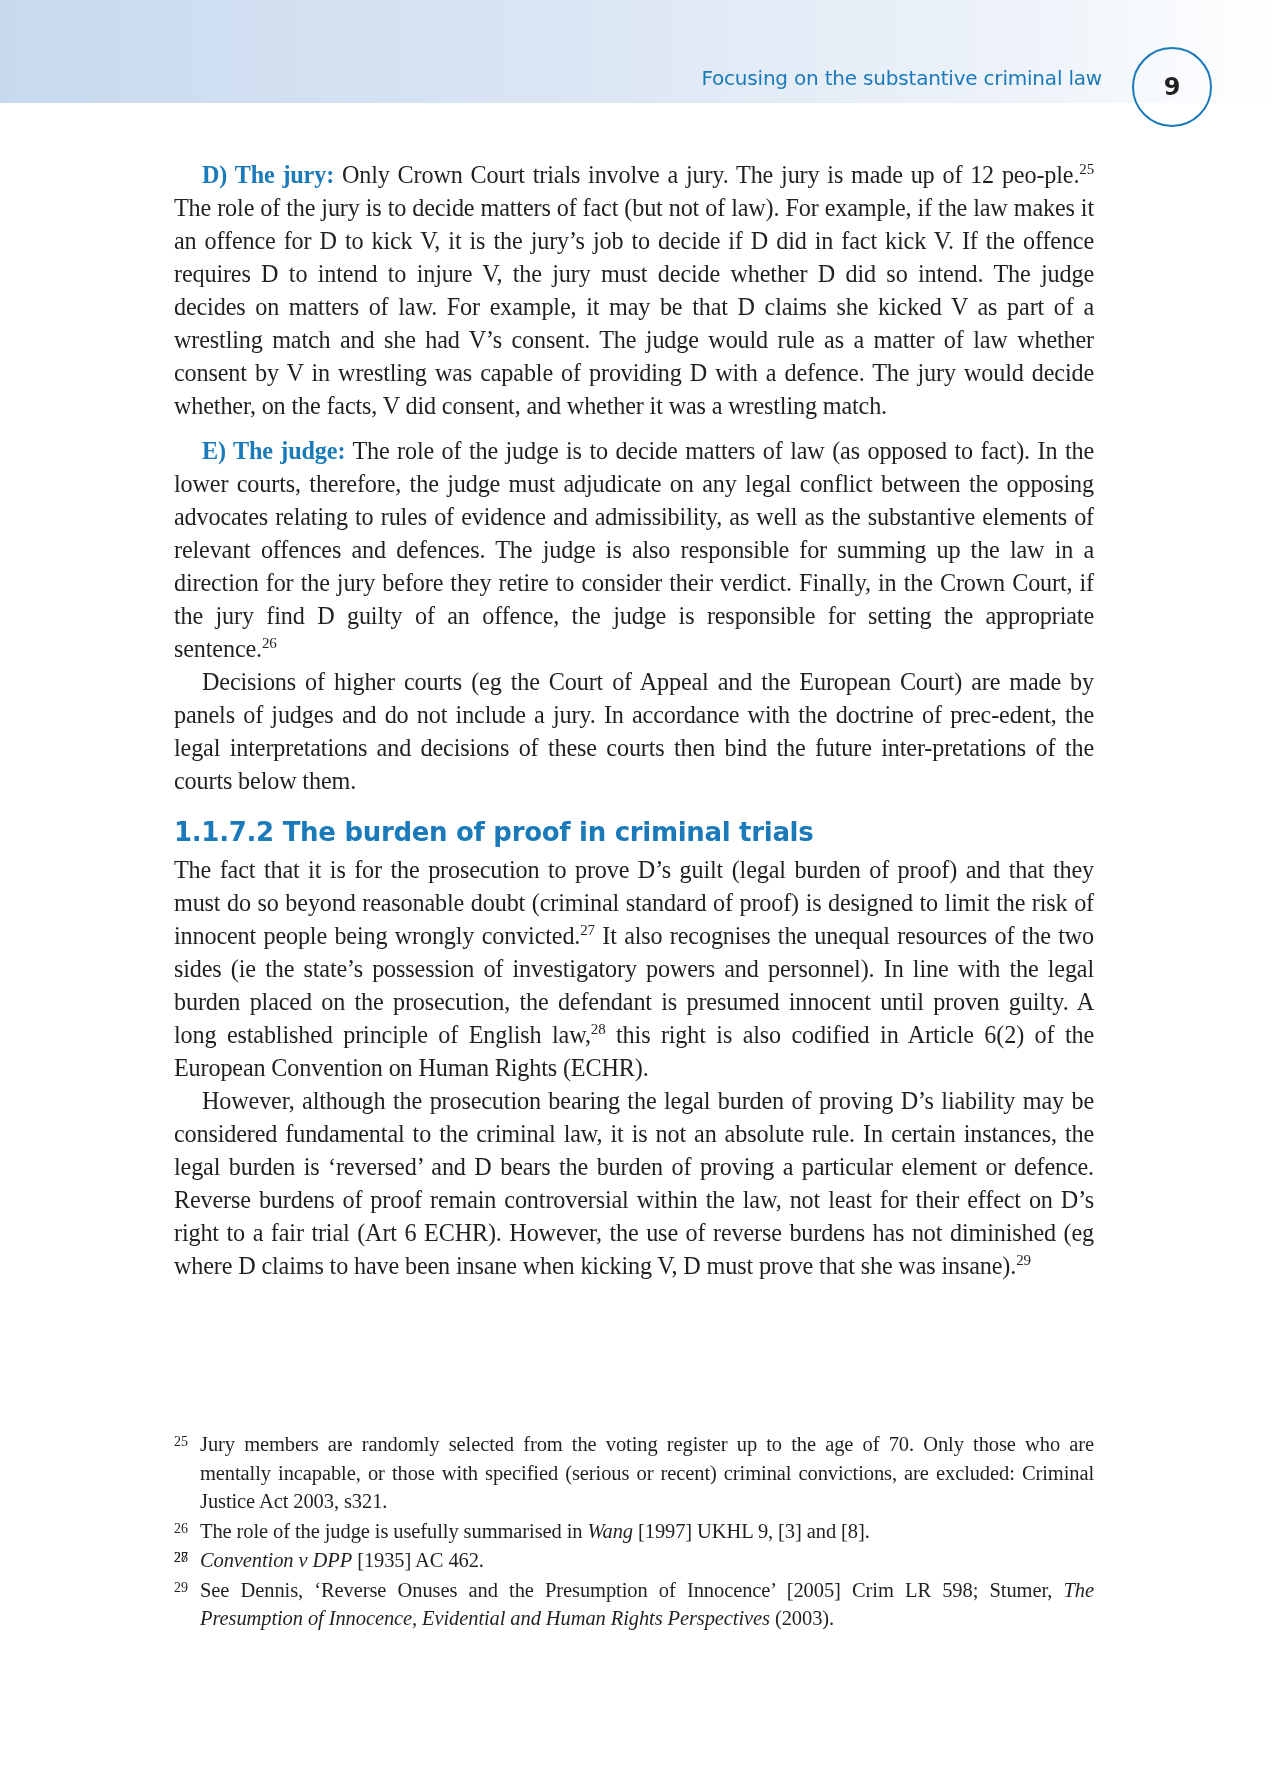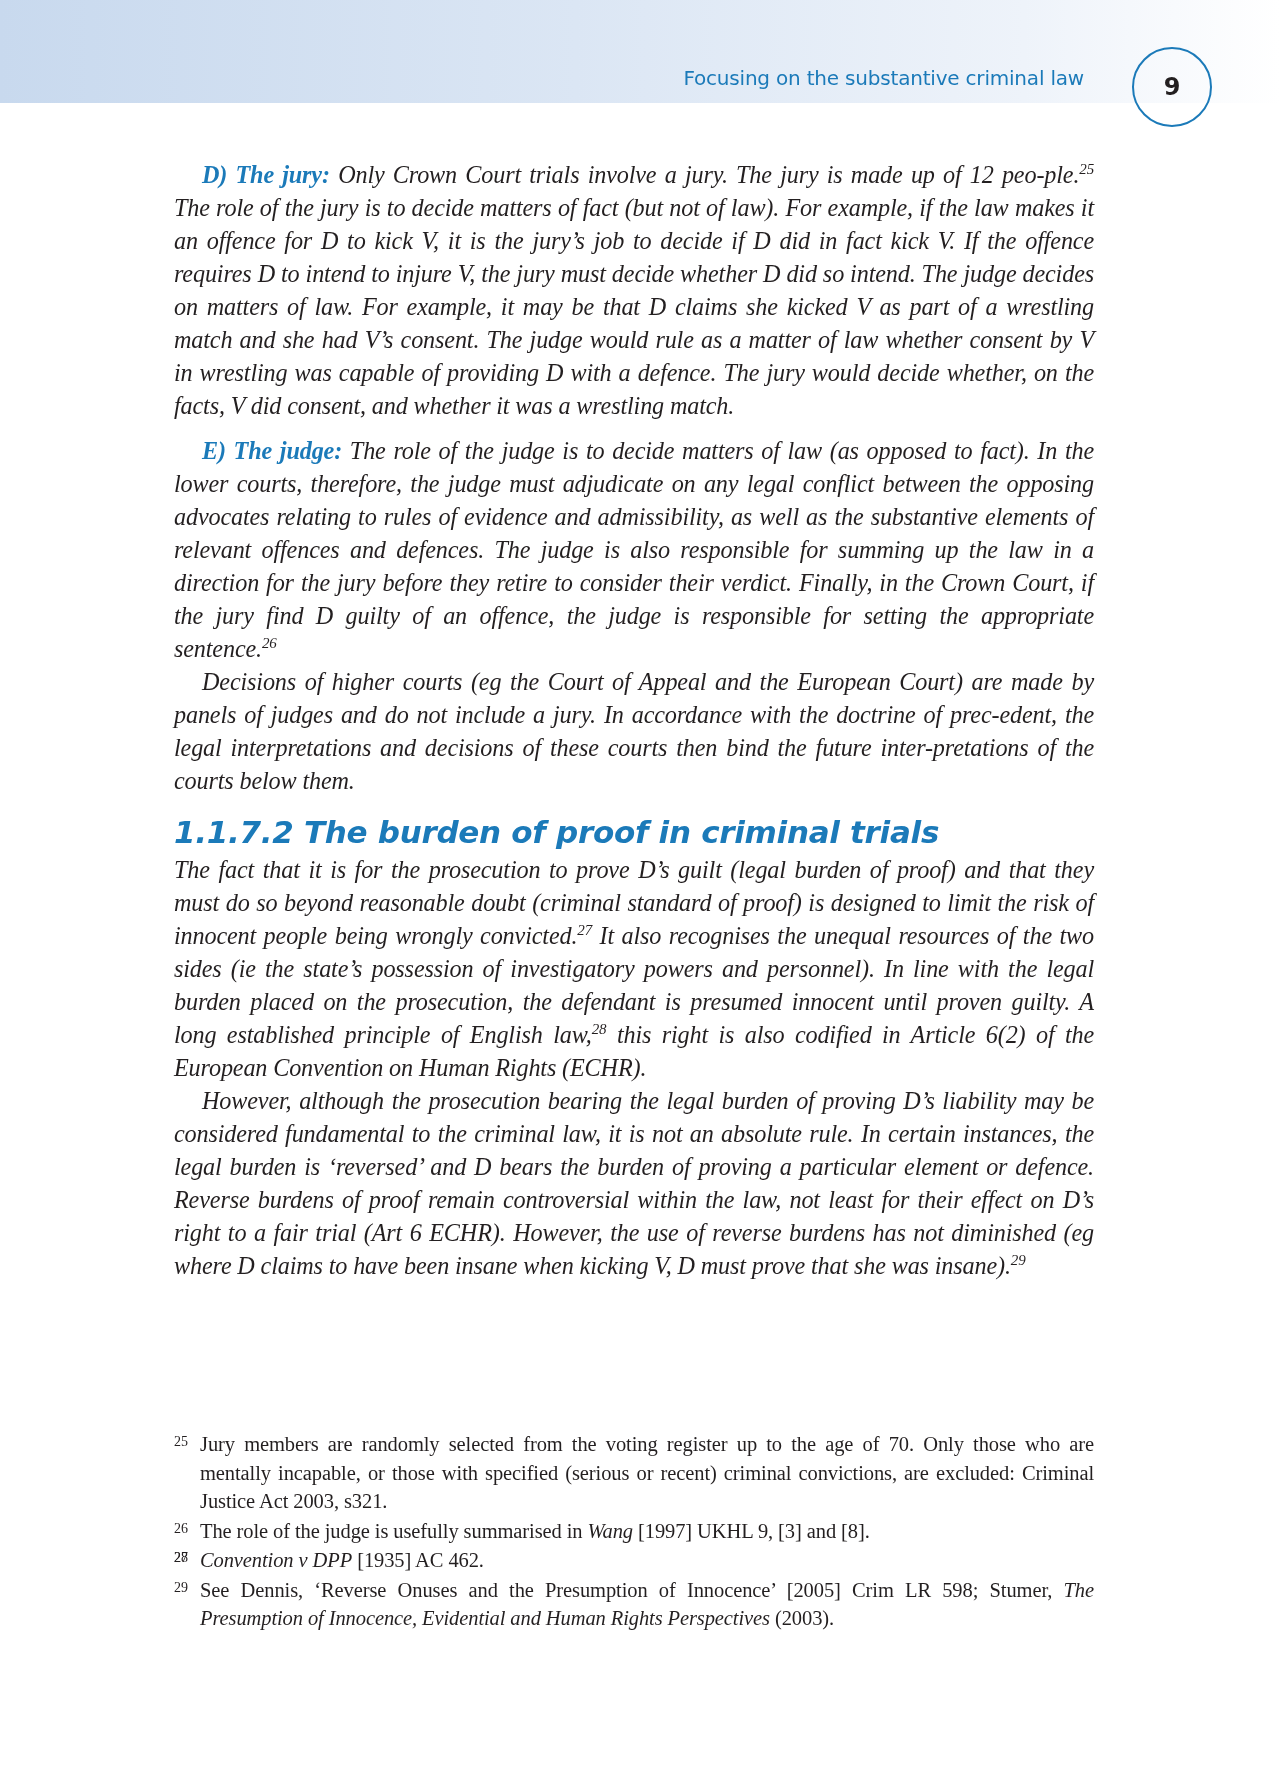--- a/index.html
+++ b/index.html
@@ -7,47 +7,47 @@
     width: 1280px; height: 1785px; position: relative; overflow: hidden;
     background: #ffffff;
     font-family: "Liberation Serif", "DejaVu Serif", serif;
     color: #231f20;
   }
   .header-band {
     position: absolute; left: 0; top: 0; width: 1280px; height: 103px;
     background: linear-gradient(90deg, #c8d9ee 0%, #dbe6f4 45%, #eef3fa 80%, #ffffff 100%);
   }
   .running-head {
-    position: absolute; right: 196px; top: 66px;
+    position: absolute; right: 178px; top: 66px;
     font-family: "DejaVu Sans", "Liberation Sans", sans-serif;
     font-size: 20px; color: #1b7ab9; letter-spacing: -0.2px;
   }
   .page-number {
     position: absolute; left: 1132px; top: 47px; width: 80px; height: 80px;
     border: 2px solid #1b7ab9; border-radius: 50%; box-sizing: border-box;
     display: flex; align-items: center; justify-content: center;
     font-family: "DejaVu Sans", "Liberation Sans", sans-serif;
     font-weight: bold; font-size: 24px; color: #231f20; background: transparent;
   }
   .body-text {
-    position: absolute; left: 174px; top: 158px; width: 920px; font-style: italic;
+    position: absolute; left: 174px; top: 158px; width: 920px;
   }
   p.para {
     margin: 0; font-size: 24.2px; line-height: 33px; text-align: justify;
     hyphens: manual; letter-spacing: -0.15px;
   }
   p.para.indent { text-indent: 28px; }
   p.gap { margin-top: 12px; }
   .lead {
     color: #1b7ab9; font-weight: bold;
   }
   sup { font-size: 15px; line-height: 0; vertical-align: 9px; }
   h2.section {
     margin: 20px 0 6px 0; font-family: "DejaVu Sans", "Liberation Sans", sans-serif;
-    font-weight: bold; font-size: 31px; line-height: 30px; color: #1b7ab9;
+    font-weight: bold; font-size: 26px; line-height: 30px; color: #1b7ab9;
     letter-spacing: -0.3px;
   }
   .footnotes {
     position: absolute; left: 174px; top: 1430px; width: 920px;
   }
   .fn {
     position: relative; padding-left: 26px; font-size: 20.5px; line-height: 28.5px;
     text-align: justify; margin-bottom: 1px; letter-spacing: -0.1px;
   }
   .fn-num {

